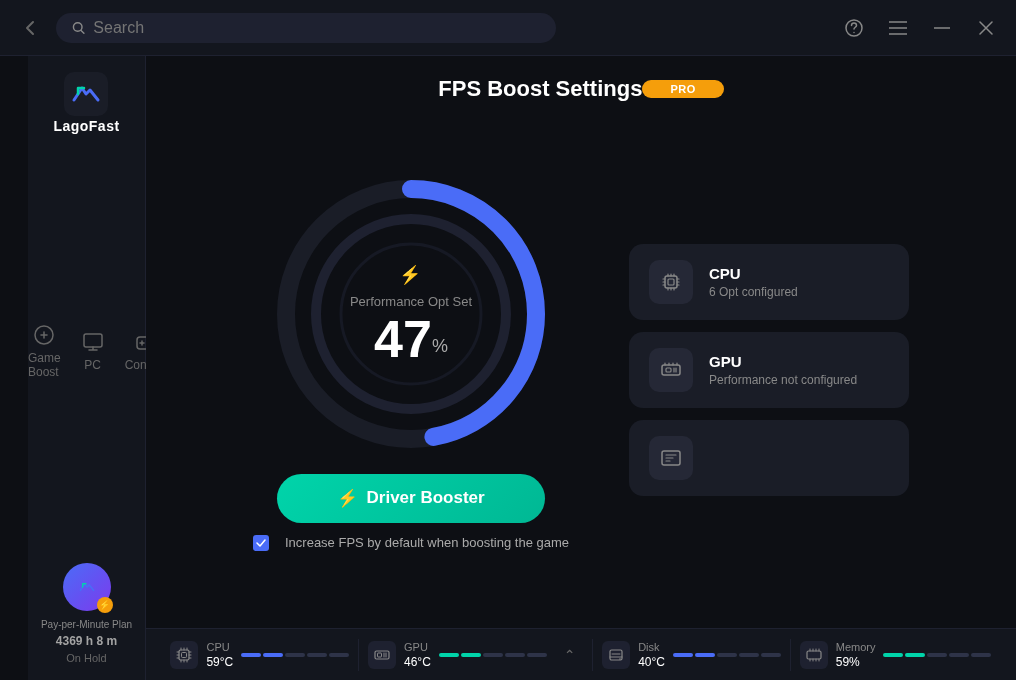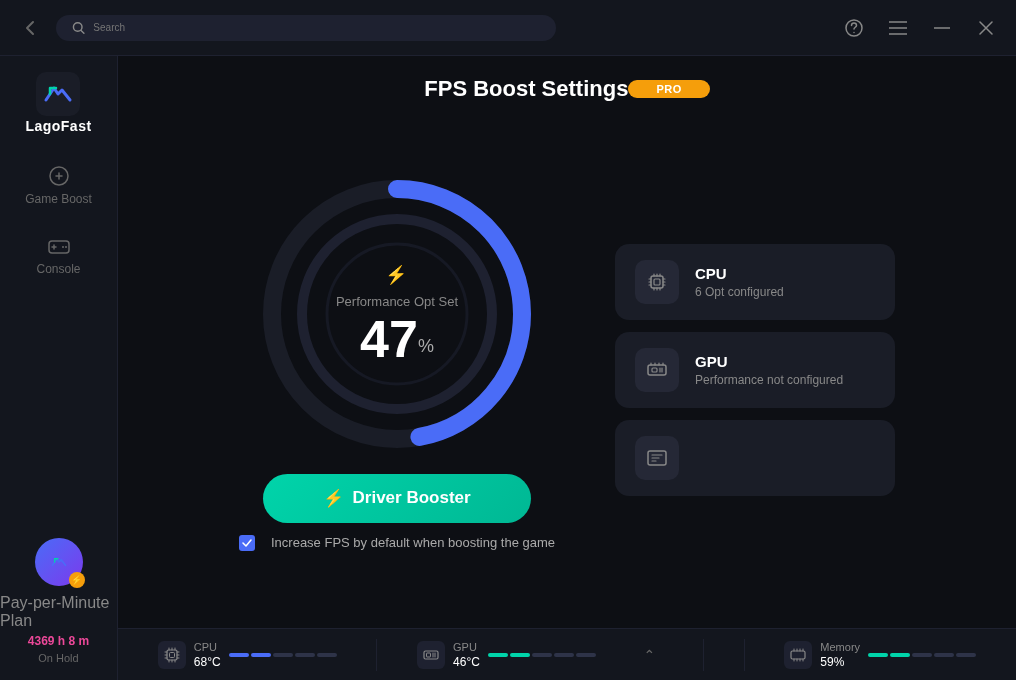--- a/index.html
+++ b/index.html
@@ -43,21 +43,21 @@
       padding: 6px 16px;
       flex: 1;
       max-width: 500px;
       gap: 8px;
     }
     .titlebar-search input {
       background: none;
       border: none;
       outline: none;
       color: #888;
-      font-size: 10px;
+      font-size: 16px;
       width: 100%;
     }
     .titlebar-right {
       display: flex;
       align-items: center;
       gap: 16px;
       margin-left: auto;
     }
     .titlebar-icon {
       color: #888;
@@ -80,43 +80,44 @@
     
     .sidebar {
       width: 118px;
       background: #13161e;
       display: flex;
       flex-direction: column;
       align-items: center;
       padding: 16px 0;
       flex-shrink: 0;
       border-right: 1px solid #1e2130;
+      margin-left: 28px;
     }
     .logo-area {
       display: flex;
       flex-direction: column;
       align-items: center;
       margin-bottom: 20px;
     }
     .logo-icon {
       width: 44px;
       height: 44px;
       margin-bottom: 2px;
     }
     .logo-text {
       font-size: 14px;
       font-weight: 700;
       color: #fff;
       letter-spacing: 0.5px;
     }
     .sidebar-nav {
       display: flex;
-      flex-direction: column;
-      align-items: center;
-      gap: 8px;
+      flex-direction: row;
+      align-items: center;
+      gap: 20px;
       width: 100%;
       flex: 1;
     }
     .sidebar-item {
       display: flex;
       flex-direction: column;
       align-items: center;
       gap: 4px;
       padding: 10px 0;
       width: 90px;
@@ -163,28 +164,28 @@
       width: 16px;
       height: 16px;
       background: #f59e0b;
       border-radius: 50%;
       display: flex;
       align-items: center;
       justify-content: center;
       font-size: 9px;
     }
     .plan-label {
-      font-size: 16px;
+      font-size: 10px;
       color: #888;
-      text-align: left;
+      text-align: right;
       margin-top: 4px;
     }
     .plan-time {
       font-size: 12px;
-      color: #ec4899;
+      color: #a3a3a3;
       font-weight: 600;
     }
     .plan-hold {
       font-size: 11px;
       color: #666;
     }
 
     
     .content-area {
       flex: 1;
@@ -495,20 +496,27 @@
     <div class="sidebar-nav">
 
       <div class="sidebar-item">
         <svg viewBox="0 0 24 24" fill="none">
           <path d="M3 12C3 7.03 7.03 3 12 3s9 4.03 9 9-4.03 9-9 9S3 16.97 3 12z" stroke="currentColor" stroke-width="1.5"></path>
           <path d="M9 12h6M12 9v6" stroke="currentColor" stroke-width="1.5" stroke-linecap="round"></path>
         </svg>
         <span>Game Boost</span>
       </div>
 
+      <div class="sidebar-item">
+        <svg viewBox="0 0 24 24" fill="none">
+          <rect x="3" y="4" width="18" height="13" rx="2" stroke="currentColor" stroke-width="1.5"></rect>
+          <path d="M8 20h8M12 17v3" stroke="currentColor" stroke-width="1.5" stroke-linecap="round"></path>
+        </svg>
+        <span>PC</span>
+      </div>
 
       <div class="sidebar-item">
         <svg viewBox="0 0 24 24" fill="none">
           <rect x="2" y="7" width="20" height="12" rx="3" stroke="currentColor" stroke-width="1.5"></rect>
           <path d="M7 11v4M5 13h4" stroke="currentColor" stroke-width="1.5" stroke-linecap="round"></path>
           <circle cx="16" cy="13" r="1" fill="currentColor"></circle>
           <circle cx="19" cy="13" r="1" fill="currentColor"></circle>
         </svg>
         <span>Console</span>
       </div>
@@ -627,21 +635,21 @@
       <div class="status-item">
         <div class="status-icon-wrap">
           <svg viewBox="0 0 16 16" fill="none">
             <rect x="3" y="3" width="10" height="10" rx="1.5" stroke="#888" stroke-width="1.2"></rect>
             <path d="M5 3V1M8 3V1M11 3V1M5 15v-2M8 15v-2M11 15v-2M3 5H1M3 8H1M3 11H1M15 5h-2M15 8h-2M15 11h-2" stroke="#888" stroke-width="1" stroke-linecap="round"></path>
             <rect x="5.5" y="5.5" width="5" height="5" rx="1" stroke="#888" stroke-width="1"></rect>
           </svg>
         </div>
         <div class="status-info">
           <span class="status-label">CPU</span>
-          <span class="status-value">68°C</span>
+          <span class="status-value">59°C</span>
         </div>
         <div class="status-bar-graph">
           <div class="bar-seg filled"></div>
           <div class="bar-seg filled"></div>
           <div class="bar-seg empty"></div>
           <div class="bar-seg empty"></div>
           <div class="bar-seg empty"></div>
         </div>
       </div>
 
@@ -665,20 +673,41 @@
           <div class="bar-seg empty"></div>
           <div class="bar-seg empty"></div>
           <div class="bar-seg empty"></div>
         </div>
       </div>
 
       <div class="status-chevron">⌃</div>
 
       <div class="status-divider"></div>
 
+      <div class="status-item">
+        <div class="status-icon-wrap">
+          <svg viewBox="0 0 16 16" fill="none">
+            <rect x="2" y="3" width="12" height="10" rx="1.5" stroke="#888" stroke-width="1.2"></rect>
+            <path d="M2 10h12" stroke="#888" stroke-width="1" stroke-linecap="round"></path>
+            <circle cx="12" cy="12" r="0.8" fill="#888"></circle>
+            <path d="M4 7h8" stroke="#888" stroke-width="1" stroke-linecap="round"></path>
+          </svg>
+        </div>
+        <div class="status-info">
+          <span class="status-label">Disk</span>
+          <span class="status-value">40°C</span>
+        </div>
+        <div class="status-bar-graph">
+          <div class="bar-seg filled"></div>
+          <div class="bar-seg filled"></div>
+          <div class="bar-seg empty"></div>
+          <div class="bar-seg empty"></div>
+          <div class="bar-seg empty"></div>
+        </div>
+      </div>
 
       <div class="status-divider"></div>
 
       <div class="status-item">
         <div class="status-icon-wrap">
           <svg viewBox="0 0 16 16" fill="none">
             <rect x="1" y="4" width="14" height="8" rx="1.5" stroke="#888" stroke-width="1.2"></rect>
             <path d="M4 4V2M7 4V2M10 4V2M13 4V2M4 12v2M7 12v2M10 12v2M13 12v2" stroke="#888" stroke-width="1" stroke-linecap="round"></path>
           </svg>
         </div>

